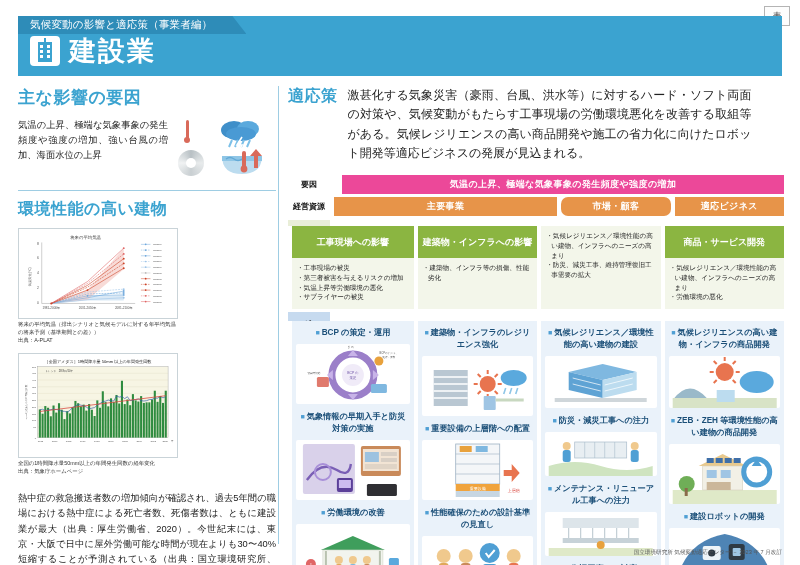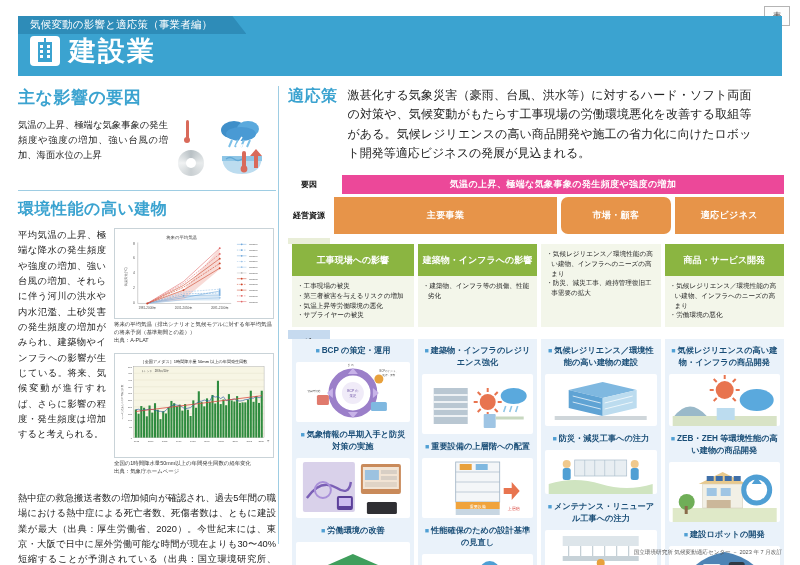--- a/index.html
+++ b/index.html
@@ -112,21 +112,21 @@
     width: 42px; flex: none; font-size: 8px; font-weight: bold; color: #111;
     display: flex; align-items: center; justify-content: center; text-align:center;
   }
   .bar-driver {
     flex: 1; background: #ec4899; color: #fff; font-size: 9px; font-weight: bold;
     text-align: center; padding: 3px 0; letter-spacing: .4px;
   }
   .row-res { margin-top: 3px; gap: 4px; }
   .bar-res {
     background: #e79449; color: #fff; font-size: 9px; font-weight: bold;
-    text-align: center; padding: 12px 0; letter-spacing: .4px;
+    text-align: center; padding: 3px 0; letter-spacing: .4px;
   }
   .res-main { flex: 2.04; }
   .res-mkt  { flex: 1; border-radius: 7px; }
   .res-biz  { flex: 1; }
 
   
   .band { display: flex; margin-top: 4px; flex-direction: column; }
   .band-lbl {
     width: 42px; flex: none; display: flex; align-items: center; justify-content: center;
     font-size: 9px; font-weight: bold; color: #111;
@@ -216,21 +216,20 @@
           </svg>
         </div>
       </div>
     </div>
 
     <div class="divider"></div>
 
     <div class="sec-title small">環境性能の高い建物</div>
 
     <div class="body-wrap" style="margin-top:8px">
-      <div class="body-text">平均気温の上昇、極端な降水の発生頻度や強度の増加、強い台風の増加、それらに伴う河川の洪水や内水氾濫、土砂災害の発生頻度の増加がみられ、建築物やインフラへの影響が生じている。将来、気候変動が進行すれば、さらに影響の程度・発生頻度は増加すると考えられる。</div>
 
       <div class="charts">
 
         <div class="chart-box">
           <svg viewBox="0 0 158 86" width="152" height="82">
             <text x="66" y="8" font-size="4.6" text-anchor="middle" fill="#333">将来の平均気温</text>
 
             <line x1="20" y1="76" x2="118" y2="76" stroke="#999" stroke-width=".5"></line>
             <line x1="20" y1="12" x2="20" y2="76" stroke="#999" stroke-width=".5"></line>
             <g font-size="3.6" fill="#555">

